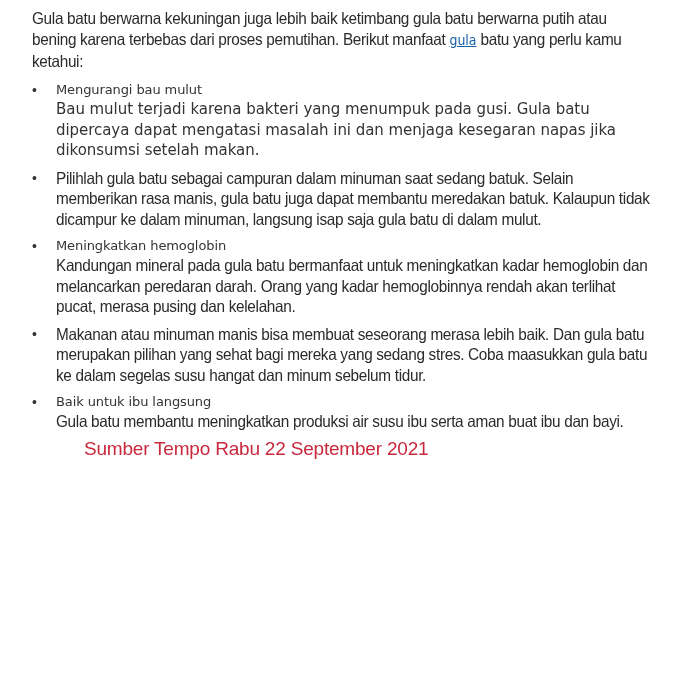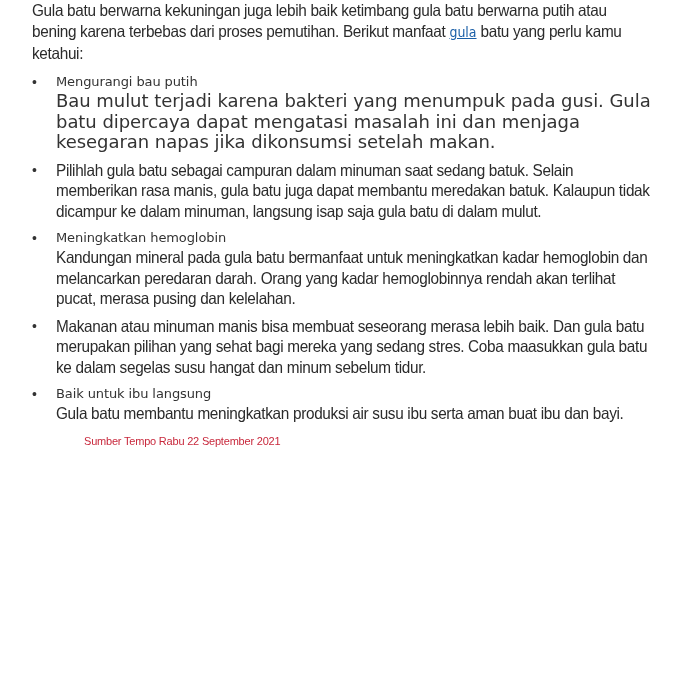--- a/index.html
+++ b/index.html
@@ -11,21 +11,21 @@
       width: 678px;
       height: 678px;
       overflow: hidden;
       position: relative;
       font-family: "Liberation Sans", sans-serif;
       color: #2b2b2b;
     }
     .doc {
       position: absolute;
       left: 32px;
-      top: 0;
+      top: 8px;
       width: 620px;
     }
     .intro {
       font-size: 16.5px;
       line-height: 21px;
       letter-spacing: -0.35px;
       margin: 0;
       font-family: "Liberation Sans", sans-serif;
       transform: scaleX(0.93);
       transform-origin: left top;
@@ -76,46 +76,46 @@
       font-size: 16.5px;
       line-height: 20.5px;
       letter-spacing: -0.35px;
       color: #2b2b2b;
       transform: scaleX(0.93);
       transform-origin: left top;
       width: 640px;
     }
     .item-body.small {
       font-family: "DejaVu Sans", sans-serif;
-      font-size: 18px;
+      font-size: 15px;
       line-height: 20.5px;
       letter-spacing: -0.05px;
       transform: none;
       width: 600px;
       color: #333;
     }
     .source {
       margin-left: 52px;
       margin-top: 2px;
       color: #c8283c;
-      font-size: 11px;
+      font-size: 19px;
       letter-spacing: -0.2px;
       line-height: 20px;
     }
   </style>
 </head>
 <body>
 
 <div class="doc">
   <p class="intro"><span>Gula batu berwarna kekuningan juga lebih baik ketimbang gula batu berwarna putih atau bening karena terbebas dari proses pemutihan. Berikut manfaat </span><a>gula</a><span> batu yang perlu kamu ketahui:</span></p>
 
   <ul class="benefits">
     <li>
       <span class="bullet">•</span>
-      <div class="item-title">Mengurangi bau putih</div>
+      <div class="item-title">Mengurangi bau mulut</div>
       <div class="item-body small">Bau mulut terjadi karena bakteri yang menumpuk pada gusi. Gula batu dipercaya dapat mengatasi masalah ini dan menjaga kesegaran napas jika dikonsumsi setelah makan.</div>
     </li>
     <li>
       <span class="bullet">•</span>
       <div class="item-body">Pilihlah gula batu sebagai campuran dalam minuman saat sedang batuk. Selain memberikan rasa manis, gula batu juga dapat membantu meredakan batuk. Kalaupun tidak dicampur ke dalam minuman, langsung isap saja gula batu di dalam mulut.</div>
     </li>
     <li>
       <span class="bullet">•</span>
       <div class="item-title">Meningkatkan hemoglobin</div>
       <div class="item-body">Kandungan mineral pada gula batu bermanfaat untuk meningkatkan kadar hemoglobin dan melancarkan peredaran darah. Orang yang kadar hemoglobinnya rendah akan terlihat pucat, merasa pusing dan kelelahan.</div>

